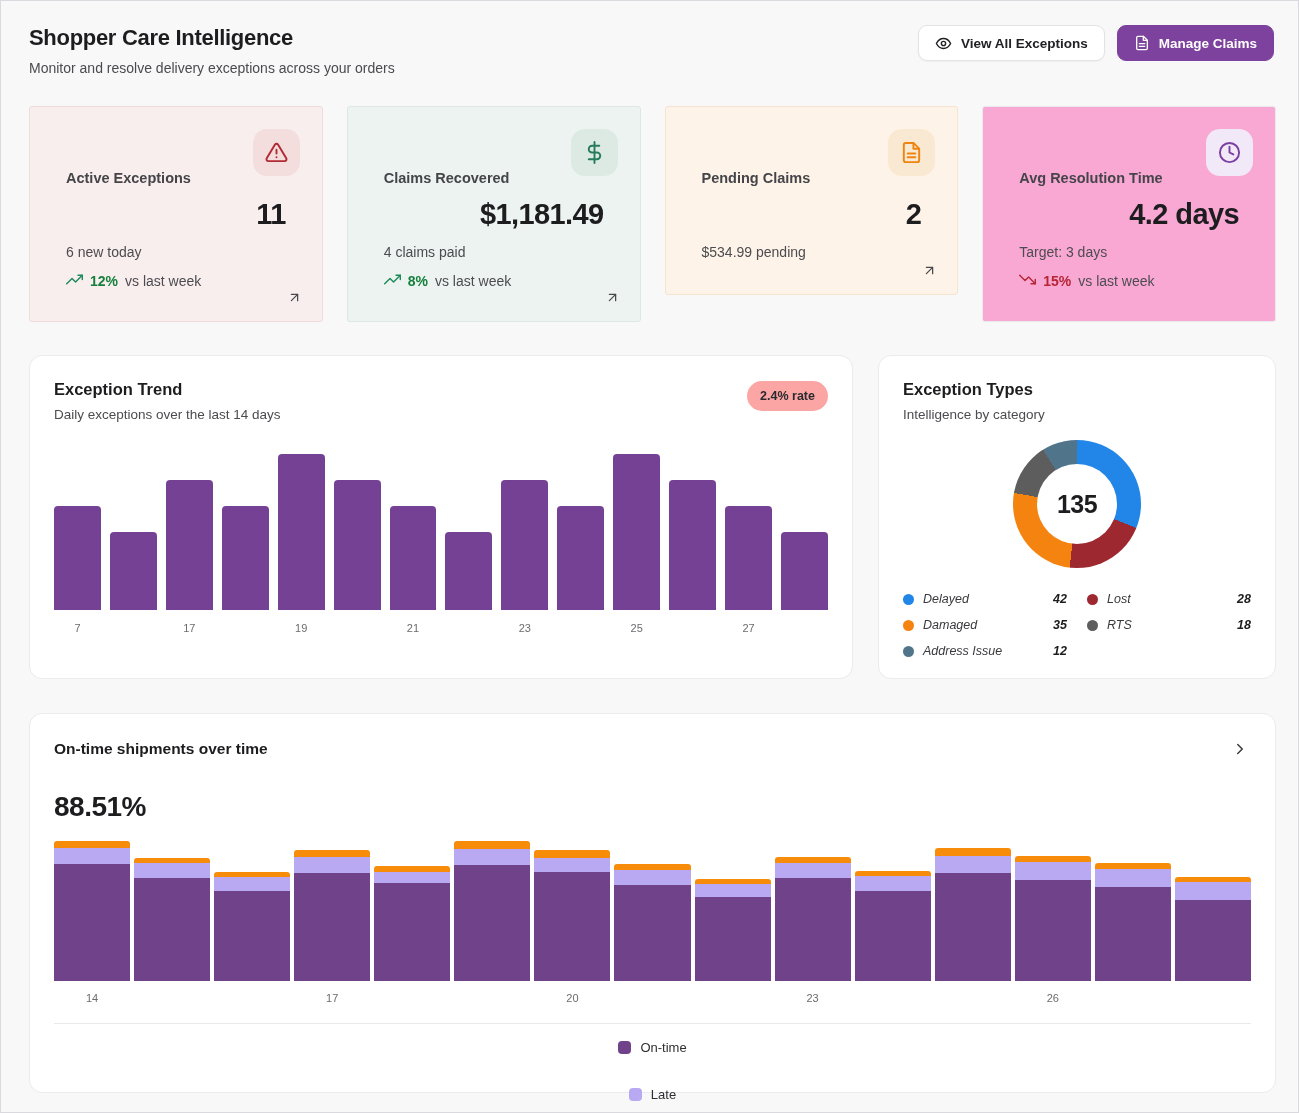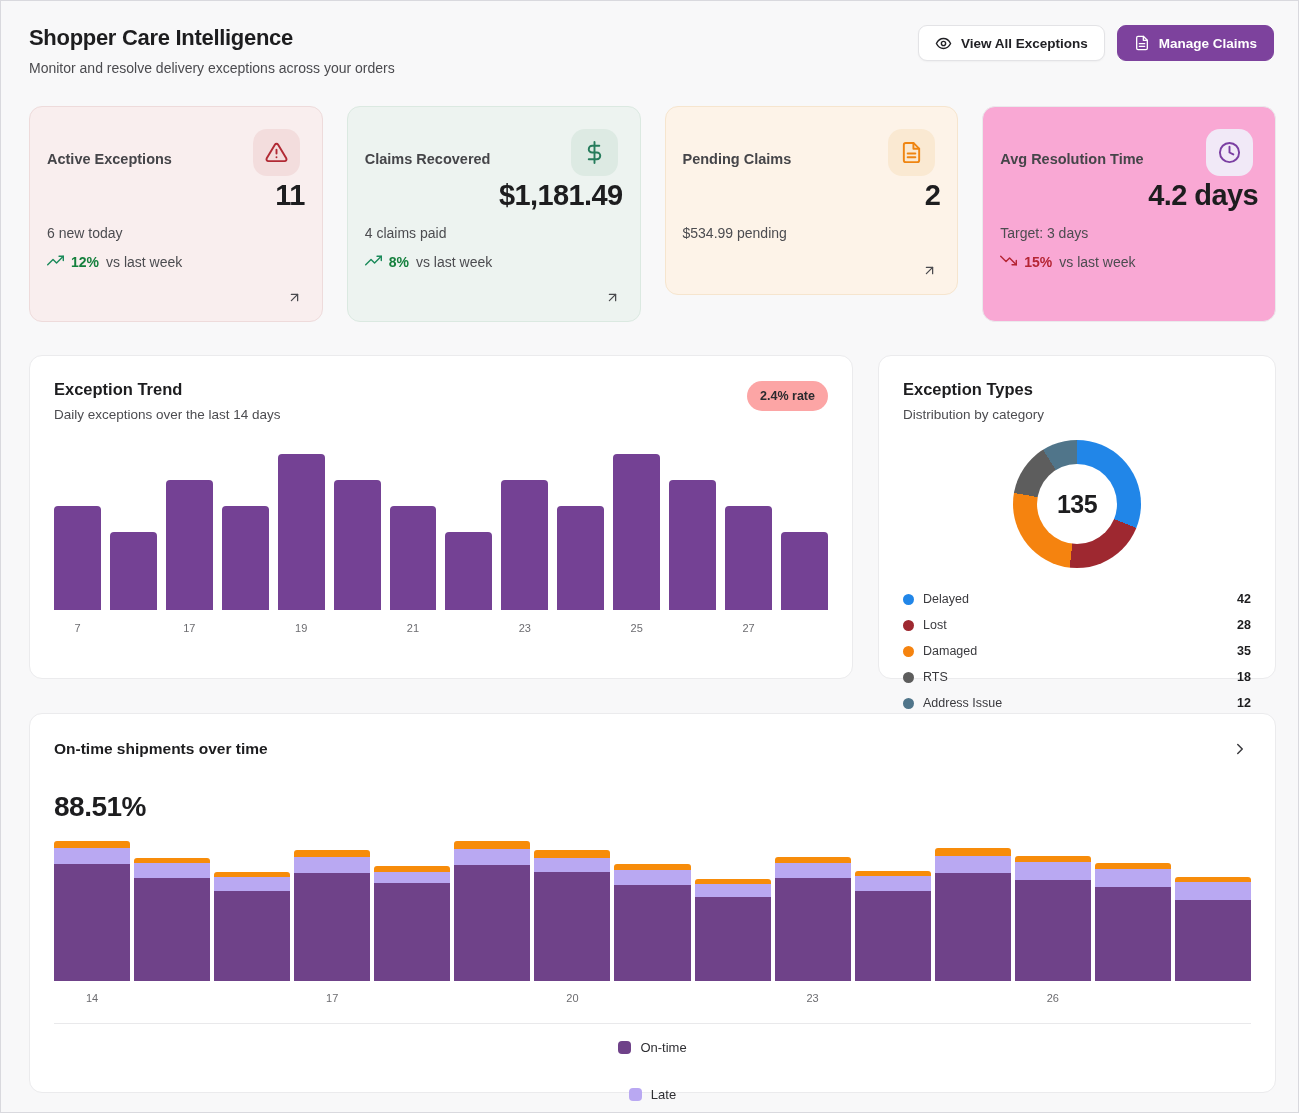--- a/index.html
+++ b/index.html
@@ -27,21 +27,21 @@
     display:inline-flex; align-items:center; gap:9px;
     height:36px; padding:0 16px; border-radius:9px;
     font-family:inherit; font-size:13.5px; font-weight:700; cursor:pointer;
   }
   .btn.ghost { background:#fff; border:1px solid #e3e3e6; color:#212125; box-shadow:0 1px 2px rgba(0,0,0,.04); }
   .btn.primary { background:#7d429d; border:1px solid #7d429d; color:#fff; }
   .btn svg { display:block; }
 
   
   .kpi-row { display:grid; grid-template-columns:repeat(4,1fr); gap:24px; align-items:start; margin-bottom:33px; }
-  .kpi { position:relative; border-radius:13px; border:1px solid; padding:17px; height:216px; }
+  .kpi { position:relative; border-radius:3px; border:1px solid; padding:36px; height:216px; }
   .kpi.short { height:189px; }
   .kpi-red    { background:#f9eeee; border-color:#eedbdb; }
   .kpi-red .icon-box    { background:#f3dddd; color:#b12a34; }
   .kpi-green  { background:#edf3f0; border-color:#dbe9e1; }
   .kpi-green .icon-box  { background:#ddeae3; color:#267c5c; }
   .kpi-orange { background:#fdf3e8; border-color:#f6e5ce; }
   .kpi-orange .icon-box { background:#fae9d2; color:#ef8511; }
   .kpi-white  { background:#f9a8d4; border-color:#eaeaec; }
   .kpi-white .icon-box  { background:#f1e9f7; color:#7b3fa2; }
   .icon-box { position:absolute; top:22px; right:22px; width:47px; height:47px; border-radius:14px;
@@ -68,21 +68,21 @@
   .trend-bars { display:flex; align-items:flex-end; gap:9px; height:156px; margin-top:32px; }
   .vbar { flex:1; border-radius:4px 4px 0 0; }
   .xaxis { display:flex; gap:9px; margin-top:12px; }
   .xaxis span { flex:1; text-align:center; font-size:11px; color:#6c6c70; }
 
   .types-card { padding:24px; height:324px; }
   .donut-wrap { width:128px; height:128px; margin:18px auto 0; border-radius:50%; position:relative; }
   .donut-hole { position:absolute; inset:24px; background:#fff; border-radius:50%;
                 display:flex; align-items:center; justify-content:center;
                 font-size:25px; font-weight:700; letter-spacing:-0.5px; }
-  .types-legend { margin-top:24px; display:grid; grid-template-columns:1fr; column-gap:20px; row-gap:12px; }
+  .types-legend { margin-top:24px; display:grid; grid-template-columns:1fr 1fr; column-gap:20px; row-gap:12px;font-style:italic; }
   .tl-item { display:flex; align-items:center; gap:9px; font-size:12.5px; color:#3a3a3e; }
   .tl-dot { width:11px; height:11px; border-radius:50%; flex:none; }
   .tl-val { margin-left:auto; font-weight:700; color:#1d1d1f; }
 
   
   .ontime-card { padding:24px 24px 18px; height:380px; }
   .ot-head { display:flex; justify-content:space-between; align-items:center; }
   .ot-title { font-size:15.5px; font-weight:700; }
   .chev-btn { background:none; border:none; padding:2px; line-height:0; cursor:pointer; }
   .ot-rate { margin-top:31px; font-size:28px; font-weight:700; letter-spacing:-0.5px; }
@@ -261,21 +261,21 @@
           <span></span>
           <span>25</span>
           <span></span>
           <span>27</span>
           <span></span>
         </div>
     </div>
 
     <div class="card types-card">
       <div class="card-title">Exception Types</div>
-      <div class="card-sub">Distribution by category</div>
+      <div class="card-sub">Intelligence by category</div>
       <div class="donut-wrap" style="background: conic-gradient(rgb(33, 134, 232) 0deg, rgb(33, 134, 232) 112deg, rgb(158, 40, 48) 112deg, rgb(158, 40, 48) 186.667deg, rgb(245, 131, 15) 186.667deg, rgb(245, 131, 15) 280deg, rgb(93, 93, 93) 280deg, rgb(93, 93, 93) 328deg, rgb(80, 117, 138) 328deg, rgb(80, 117, 138) 360deg);">
         <div class="donut-hole">135</div>
       </div>
       <div class="types-legend">
           <div class="tl-item">
             <span class="tl-dot" style="background: rgb(33, 134, 232);"></span>
             <span>Delayed</span>
             <span class="tl-val">42</span>
           </div>
           <div class="tl-item">

